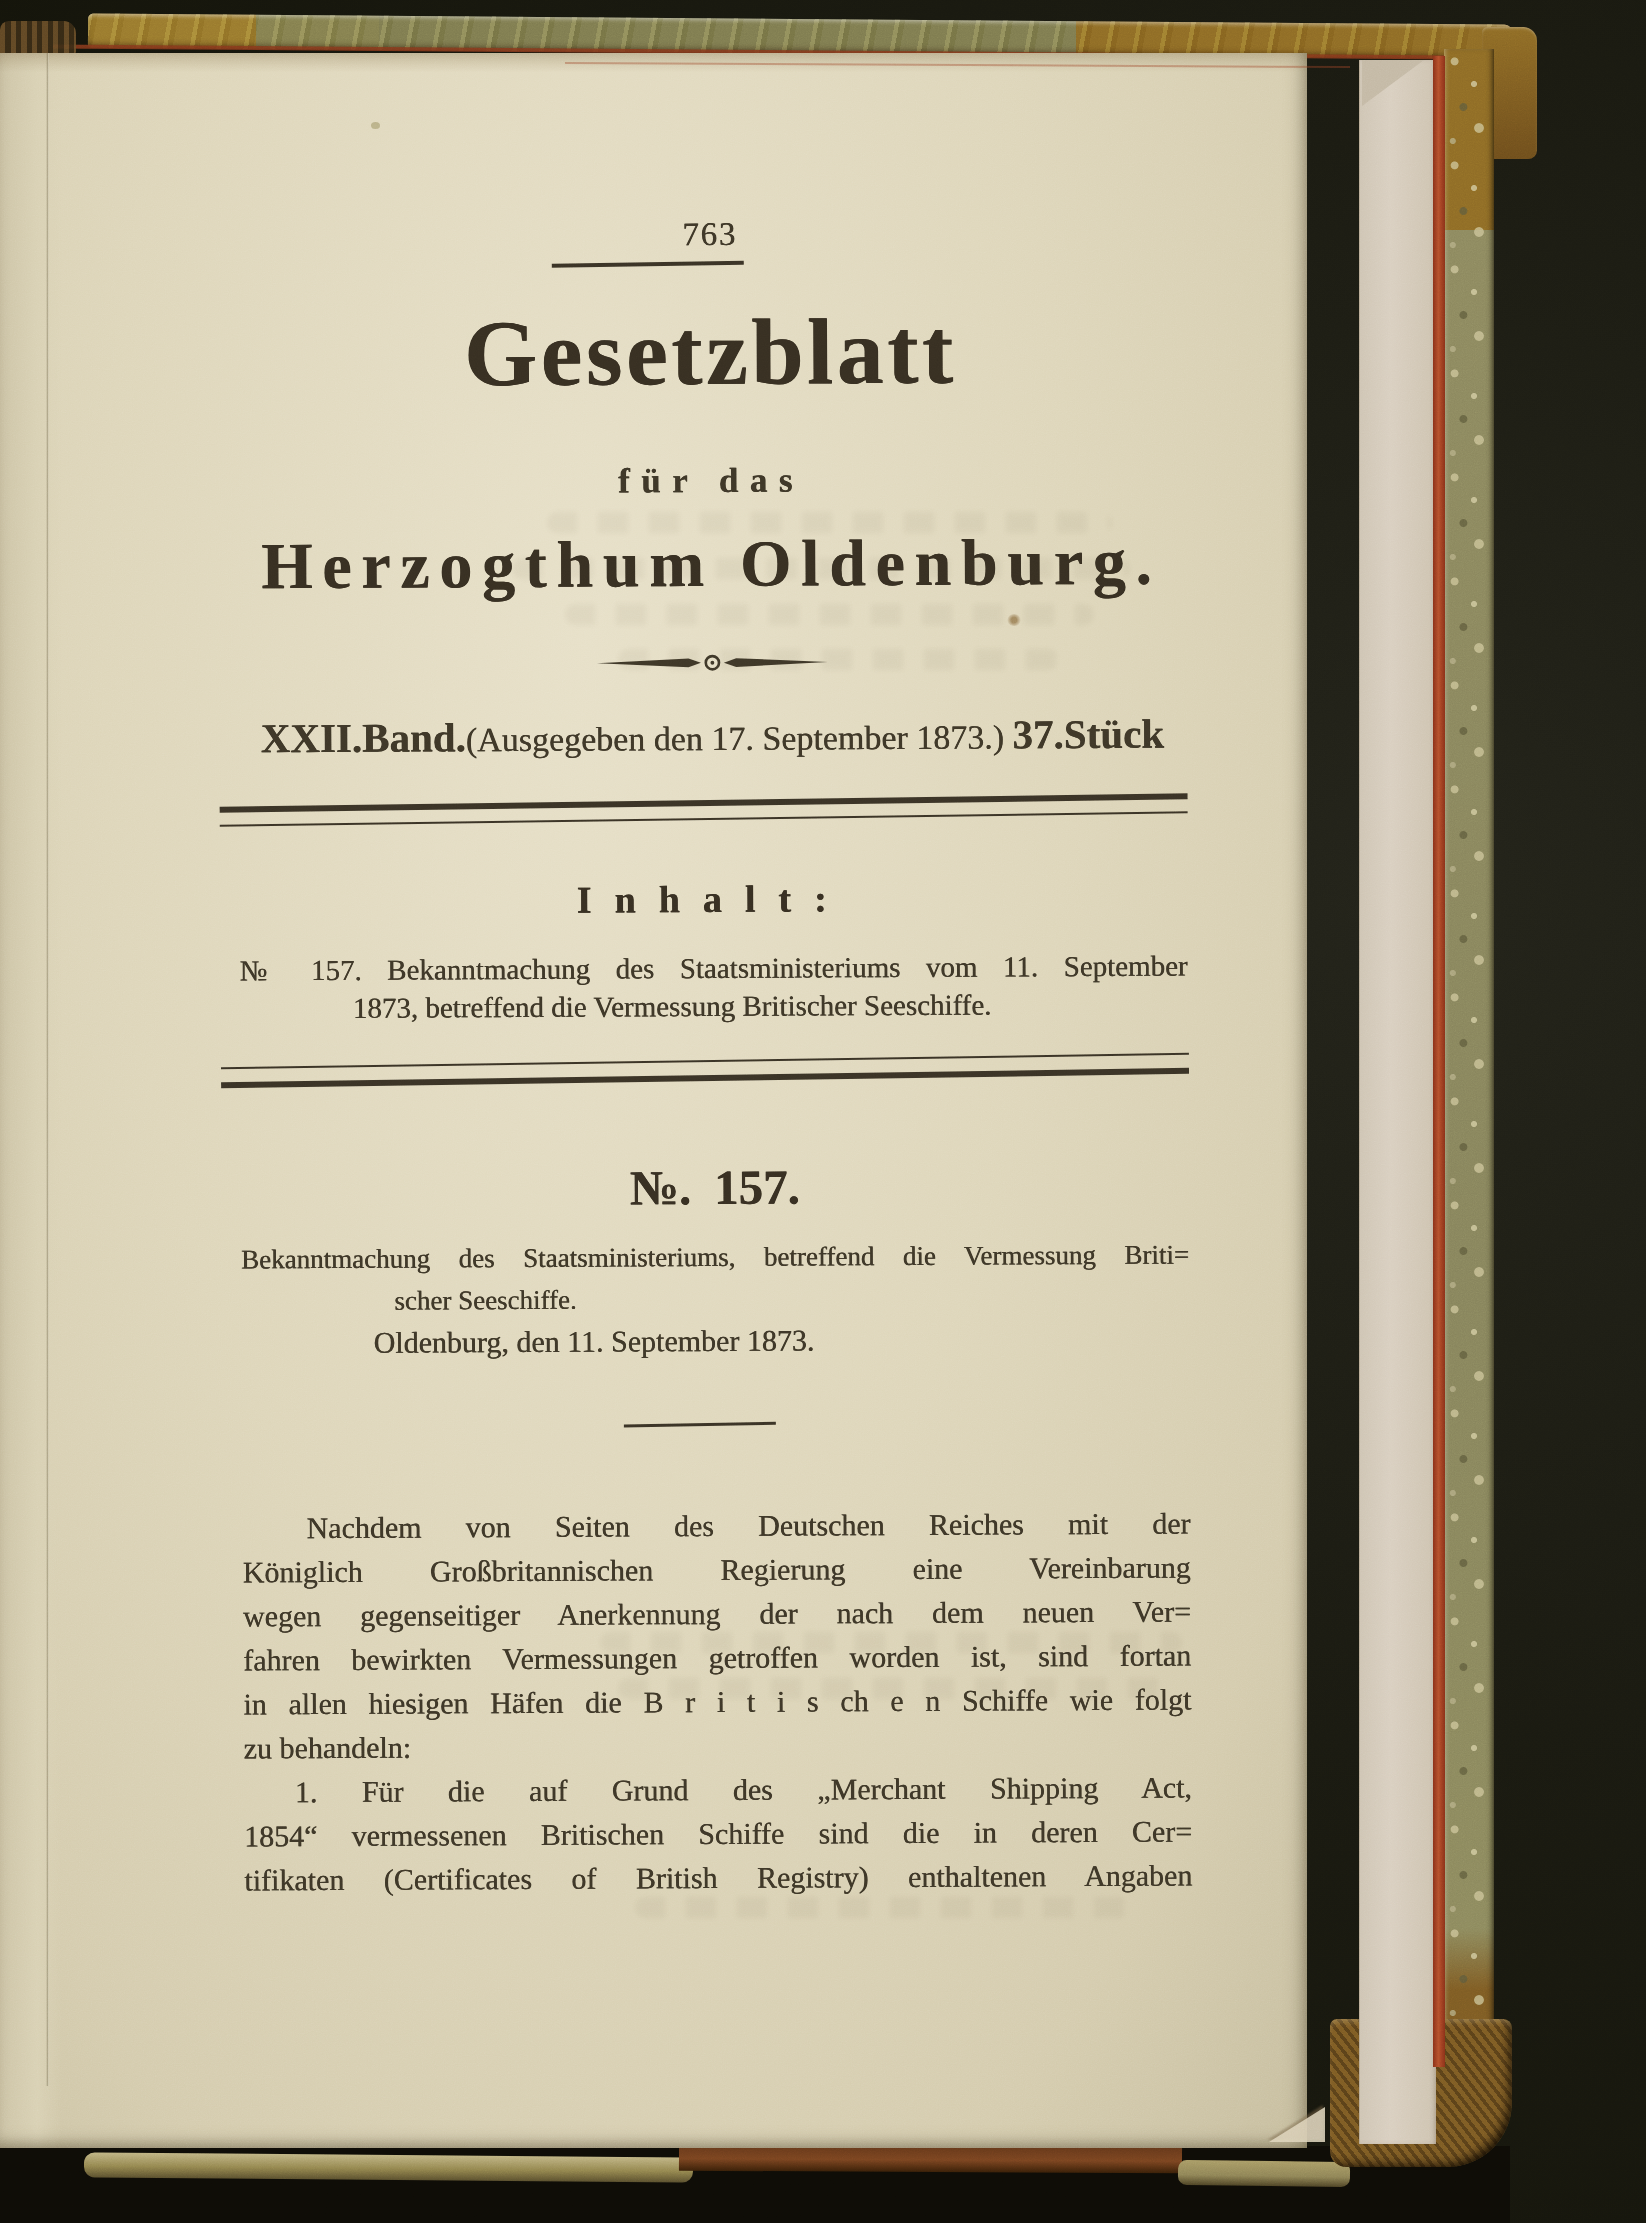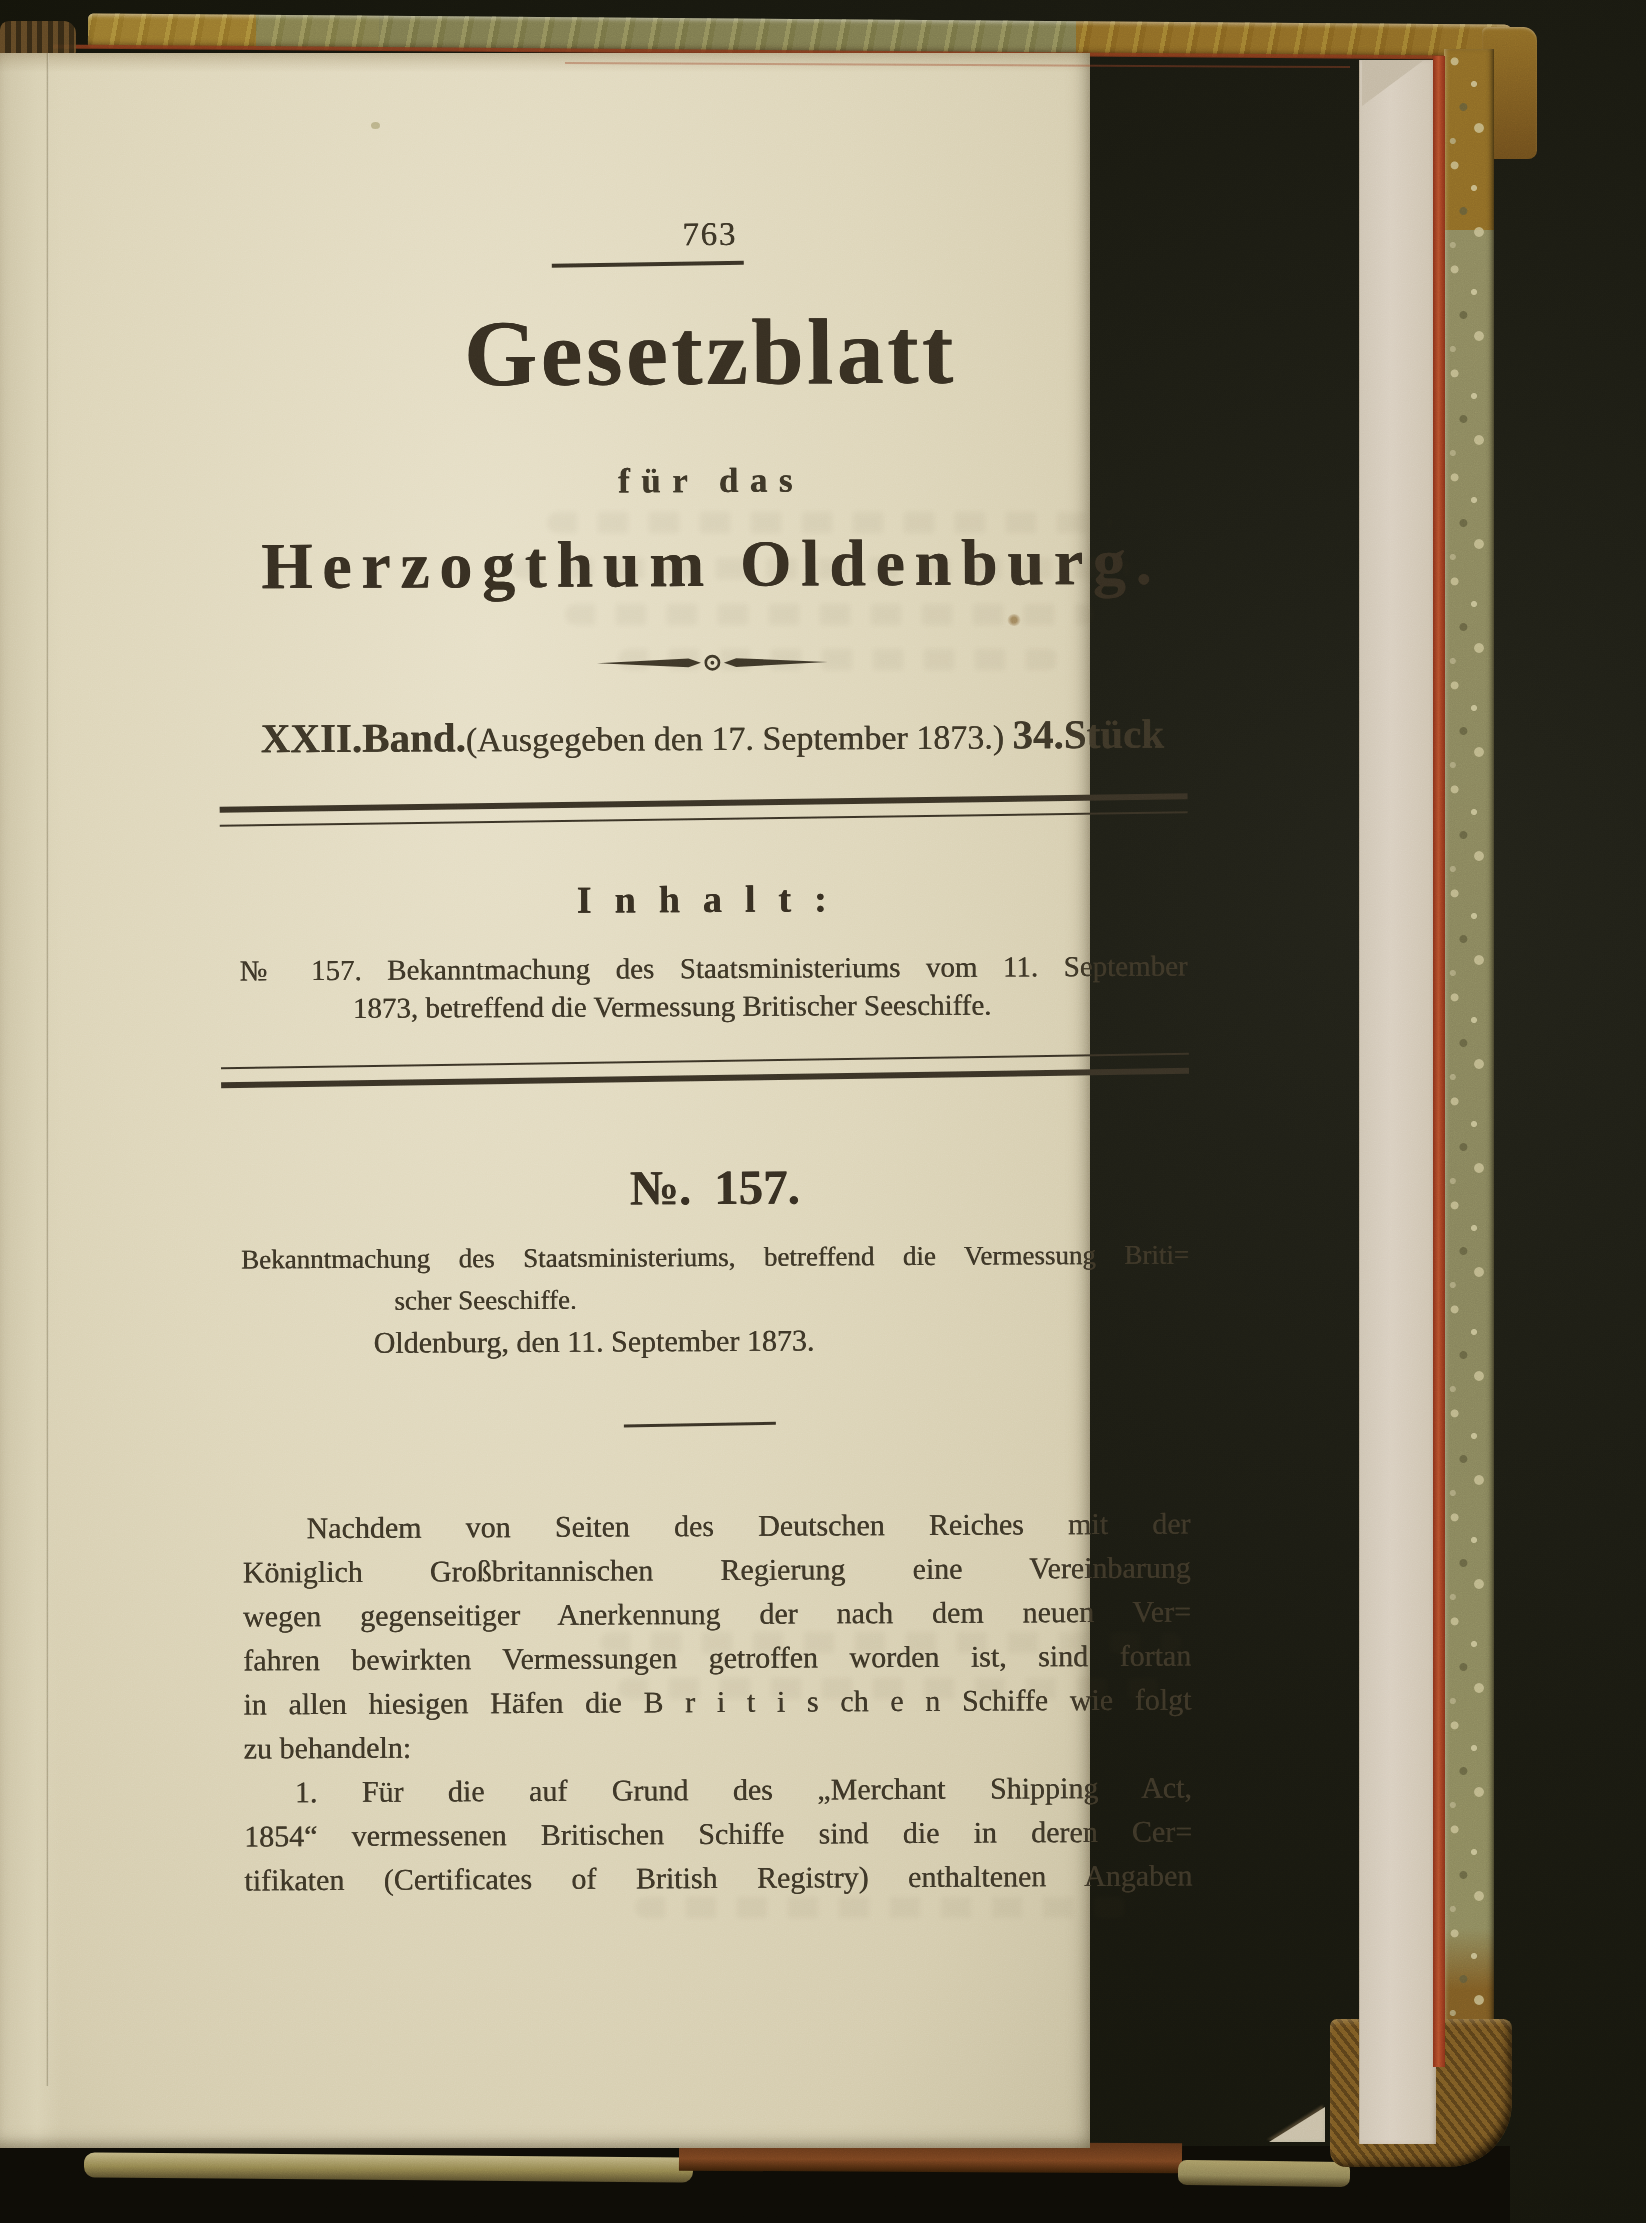--- a/index.html
+++ b/index.html
@@ -44,21 +44,21 @@
       background:linear-gradient(180deg,#a99c66,#8f8456 60%,#4e4426);transform:rotate(.8deg);}
   
   .under-sheet{position:absolute;left:1359px;top:60px;width:76px;height:2084px;
       background:linear-gradient(90deg,#cfc5b4,#d9cfc0 40%,#cec3b0);
       border-left:1.8px solid #b9ac97;box-shadow:inset -3.5px 0 5.3px -2.6px rgba(120,100,80,.5);}
   .under-sheet .dogear-top{position:absolute;left:1.8px;top:0;width:0;height:0;
       border-right:62px solid transparent;border-top:46px solid #c4b9a5;}
   .red-edge{position:absolute;left:1433px;top:56px;width:12.4px;height:2011px;
       background:linear-gradient(90deg,#8a3018,#b5502c 45%,#8a3018);}
   
-  .page{position:absolute;left:0;top:53px;width:1090px;height:2095px;
+  .page{position:absolute;left:0;top:53px;width:1307px;height:2095px;
       background:
         linear-gradient(180deg, rgba(150,130,90,.35) 0, rgba(150,130,90,0) 19.4px),
         linear-gradient(90deg, #cdc4a6 0, #d9d1b4 37px, rgba(0,0,0,0) 62px),
         radial-gradient(ellipse at 45% 28%, #e7e0c8 0%, #ded6ba 48%, #d5ccae 80%, #c7be9f 100%);
       box-shadow:inset -14px 0 17.6px -10.6px rgba(90,80,55,.55), inset 0 -12.4px 16px -8.8px rgba(90,80,55,.6);}
   .crease{position:absolute;left:46px;top:0;bottom:62px;width:2.6px;
       background:linear-gradient(90deg, rgba(110,100,70,.0), rgba(110,100,70,.4), rgba(240,235,215,.5));}
   .page-top-redline{position:absolute;left:565px;top:10.6px;width:785px;height:1.8px;background:rgba(160,70,40,.4);transform:rotate(.3deg);}
   .stain-a{position:absolute;left:1007px;top:561px;width:14px;height:12.4px;border-radius:50%;
       background:radial-gradient(circle,#8a6a3a 0 30%, rgba(138,106,58,0) 75%);opacity:.7;}
@@ -155,21 +155,21 @@
       <div class="t center mast-region">Herzogthum Oldenburg.</div>
 
       <svg class="ornament" width="235" height="19.4" viewBox="0 0 266 22">
         <path d="M2 11 L106 6 L120 11 L106 16 Z" fill="#3e3728"></path>
         <path d="M264 11 L160 6 L146 11 L160 16 Z" fill="#3e3728"></path>
         <circle cx="133" cy="11" r="7.5" fill="none" stroke="#3e3728" stroke-width="3"></circle>
         <circle cx="133" cy="11" r="2.2" fill="#3e3728"></circle>
       </svg>
 
       <div class="t center issue">
-        <span class="big">XXII.Band.</span><span>(Ausgegeben den 17. September 1873.)</span> <span class="big">34.Stück</span>
+        <span class="big">XXII.Band.</span><span>(Ausgegeben den 17. September 1873.)</span> <span class="big">37.Stück</span>
       </div>
 
       <div class="rule rule1a"></div>
       <div class="rule rule1b"></div>
 
       <div class="t center inhalt">Inhalt:</div>
       <div class="t entry entry1 jline">№ 157. Bekanntmachung des Staatsministeriums vom 11. September</div>
       <div class="t entry entry2">1873, betreffend die Vermessung Britischer Seeschiffe.</div>
 
       <div class="rule rule2a"></div>

